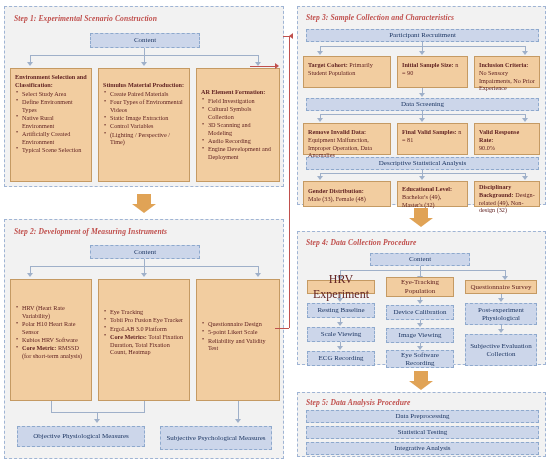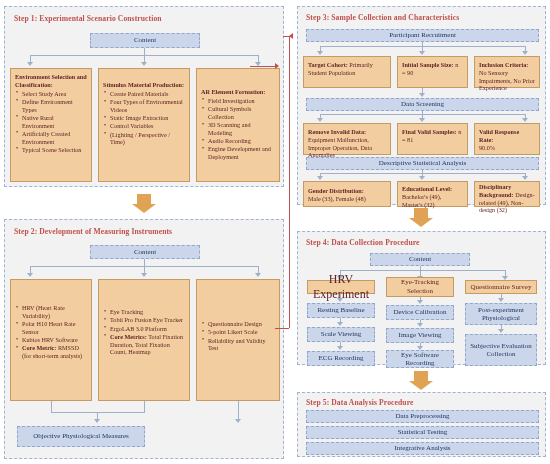--- a/index.html
+++ b/index.html
@@ -11,20 +11,21 @@
   }
   #root { position: relative; width: 550px; height: 464px; }
 
   
   .panel {
     position: absolute;
     background: #f2f2f2;
     border: 1px dashed #9fb4d4;
   }
   .step-title {
+    font-style: italic;
     font-weight: bold;
     color: #c0504d;
     font-size: 7.6px;
     letter-spacing: .1px;
     white-space: nowrap;
   }
 
   
   .tan {
     position: absolute;
@@ -213,20 +214,21 @@
     <div class="ln v" style="left:46px; top:181px; height:11px;"></div>
     <div class="ln v" style="left:139px; top:181px; height:11px;"></div>
     <div class="ln h" style="left:46px; top:192px; width:94px;"></div>
     <div class="ln v" style="left:92px; top:192px; height:8px;"></div>
     <div class="arrowdn" style="left:89px; top:199px;"></div>
 
     <div class="ln v" style="left:233px; top:181px; height:19px;"></div>
     <div class="arrowdn" style="left:230px; top:199px;"></div>
 
     <div class="blue" style="left:12px; top:206px; width:128px; height:21px; font-size:7px;">Objective Physiological Measures</div>
+    <div class="blue" style="left:155px; top:206px; width:112px; height:24px; font-size:7px;">Subjective Psychological Measures</div>
   </div>
 
   <div class="ln h red" style="left:275px; top:328px; width:14px;"></div>
   <div class="ln v red" style="left:289px; top:36px; height:292px;"></div>
   <div class="ln h red" style="left:283px; top:36px; width:7px;"></div>
   <div class="arrowrt" style="left:289px; top:33px; transform:rotate(180deg);"></div>
 
   <div class="ln h red" style="left:250px; top:66px; width:26px;"></div>
   <div class="arrowrt" style="left:275px; top:63px;"></div>
 
@@ -323,21 +325,21 @@
     <div class="ln v" style="left:42px; top:62px; height:5px;"></div>
     <div class="arrowdn" style="left:39px; top:66px;"></div>
     <div class="blue" style="left:9px; top:71px; width:68px; height:15px;">Resting Baseline</div>
     <div class="ln v" style="left:42px; top:86px; height:5px;"></div>
     <div class="arrowdn" style="left:39px; top:90px;"></div>
     <div class="blue" style="left:9px; top:95px; width:68px; height:15px;">Scale Viewing</div>
     <div class="ln v" style="left:42px; top:110px; height:5px;"></div>
     <div class="arrowdn" style="left:39px; top:114px;"></div>
     <div class="blue" style="left:9px; top:119px; width:68px; height:15px;">ECG Recording</div>
 
-    <div class="tan center" style="left:88px; top:45px; width:68px; height:20px; font-size:7px;">Eye-Tracking Selection</div>
+    <div class="tan center" style="left:88px; top:45px; width:68px; height:20px; font-size:7px;">Eye-Tracking Population</div>
     <div class="ln v" style="left:122px; top:65px; height:4px;"></div>
     <div class="arrowdn" style="left:119px; top:68px;"></div>
     <div class="blue" style="left:88px; top:73px; width:68px; height:15px;">Device Calibration</div>
     <div class="ln v" style="left:122px; top:88px; height:4px;"></div>
     <div class="arrowdn" style="left:119px; top:91px;"></div>
     <div class="blue" style="left:88px; top:96px; width:68px; height:15px;">Image Viewing</div>
     <div class="ln v" style="left:122px; top:111px; height:4px;"></div>
     <div class="arrowdn" style="left:119px; top:114px;"></div>
     <div class="blue" style="left:88px; top:118px; width:68px; height:18px;">Eye Software Recording</div>
 

